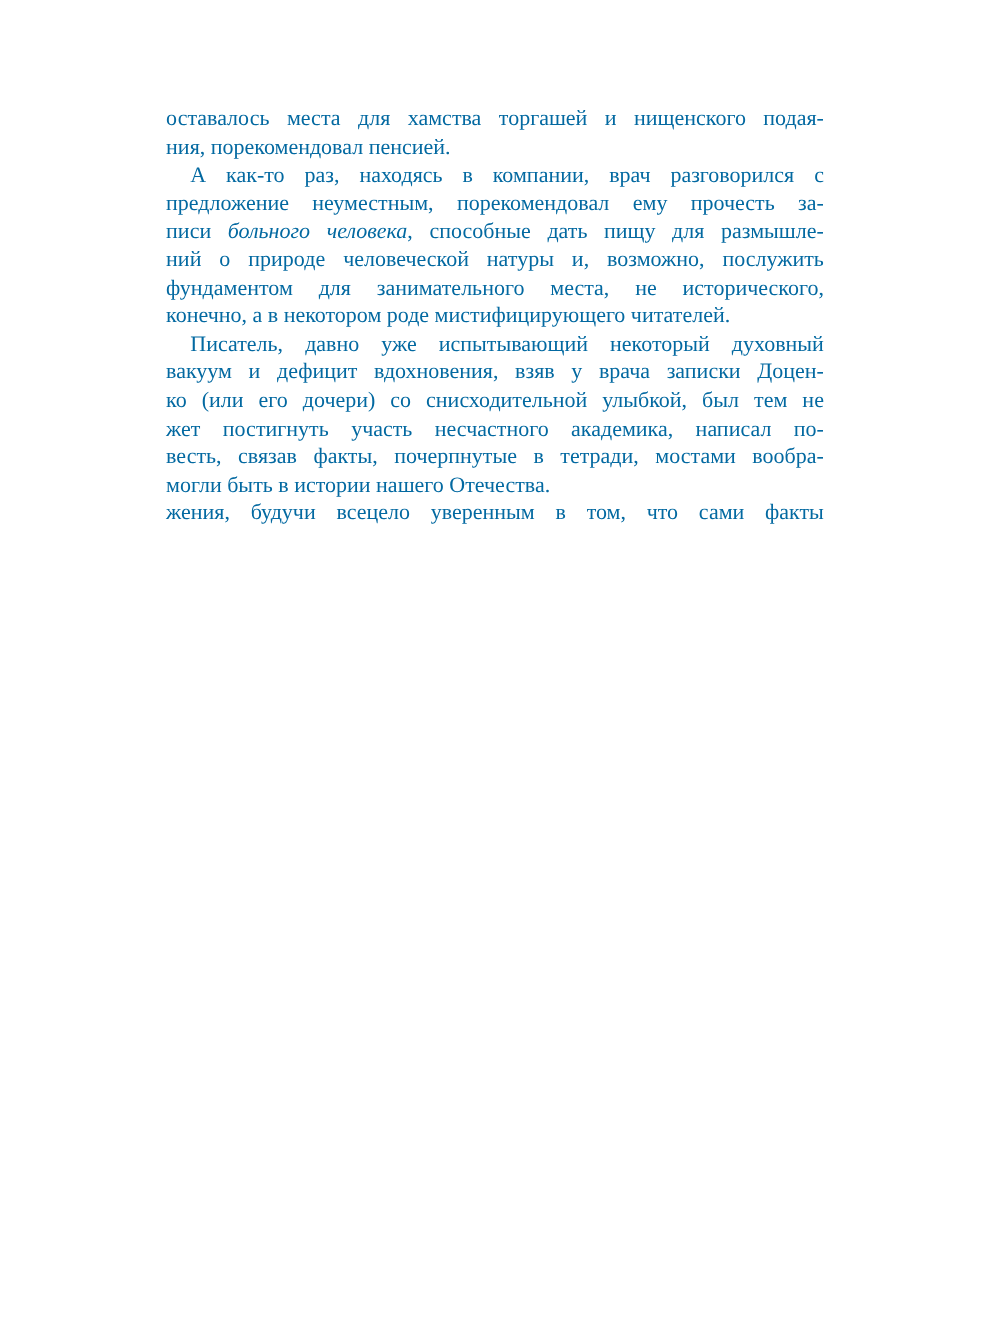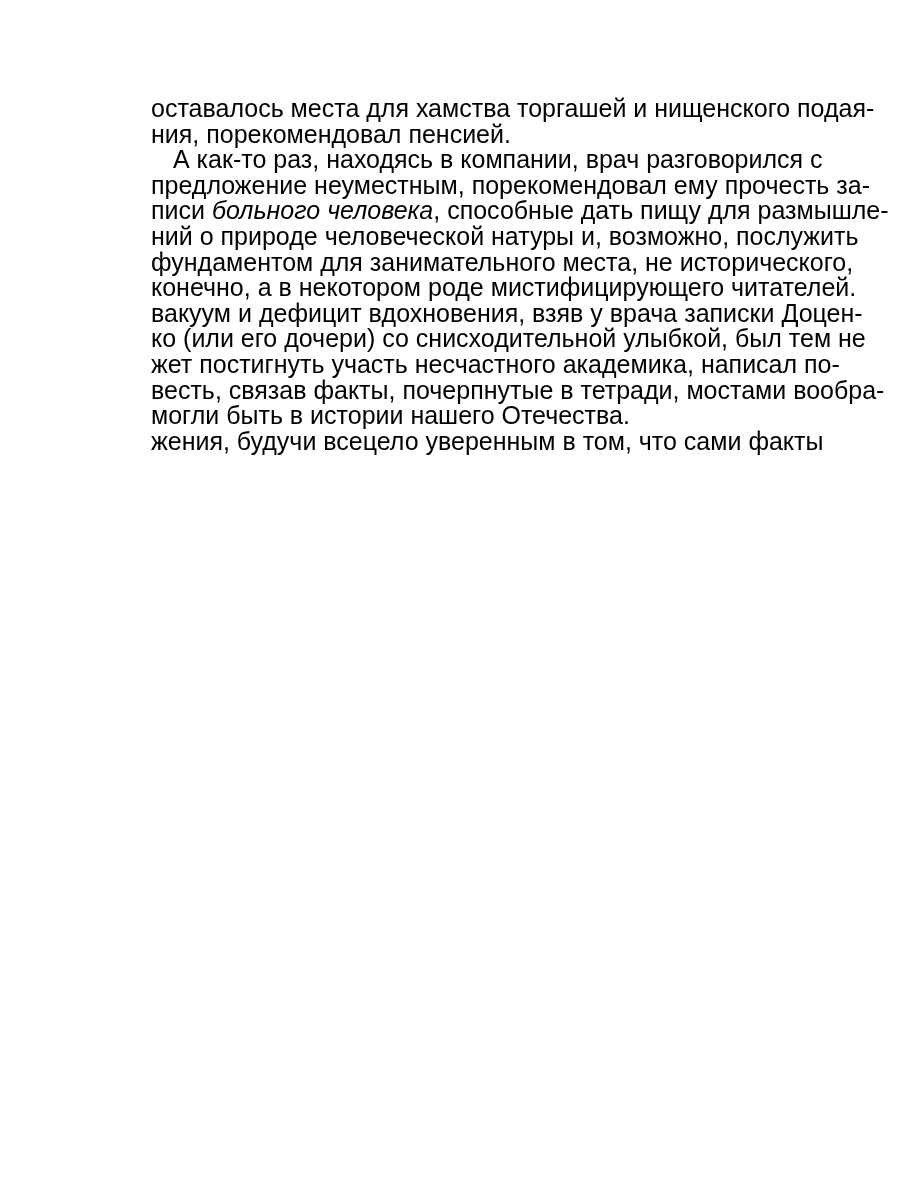--- a/index.html
+++ b/index.html
@@ -11,24 +11,24 @@
       width: 900px;
       height: 1200px;
       position: relative;
       overflow: hidden;
     }
     .page {
       position: absolute;
       left: 151px;
       top: 96px;
       width: 598px;
-      font-family: Liberation Sans, sans-serif;
-      font-size: 25px;
+      font-family: Liberation Serif, serif;
+      font-size: 20px;
       line-height: 25.6px;
-      color: #000000;
+      color: #0369a1;
     }
     .line {
       display: block;
       white-space: nowrap;
       text-align: justify;
       text-align-last: justify;
       height: 25.6px;
     }
     .line.last {
       text-align-last: left;
@@ -50,20 +50,21 @@
   </div>
   <div class="paragraph">
     <span class="line indent">А как-то раз, находясь в компании, врач разговорился с</span>
     <span class="line">предложение неуместным, порекомендовал ему прочесть за-</span>
     <span class="line"><span>писи </span><span class="it">больного человека</span><span>, способные дать пищу для размышле-</span></span>
     <span class="line">ний о природе человеческой натуры и, возможно, послужить</span>
     <span class="line">фундаментом для занимательного места, не исторического,</span>
     <span class="line last">конечно, а в некотором роде мистифицирующего читателей.</span>
   </div>
   <div class="paragraph">
+    <span class="line indent">Писатель, давно уже испытывающий некоторый духовный</span>
     <span class="line">вакуум и дефицит вдохновения, взяв у врача записки Доцен-</span>
     <span class="line">ко (или его дочери) со снисходительной улыбкой, был тем не</span>
     <span class="line">жет постигнуть участь несчастного академика, написал по-</span>
     <span class="line">весть, связав факты, почерпнутые в тетради, мостами вообра-</span>
     <span class="line last">могли быть в истории нашего Отечества.</span>
     <span class="line">жения, будучи всецело уверенным в том, что сами факты</span>
   </div>
 </div>
 
 </body></html>

